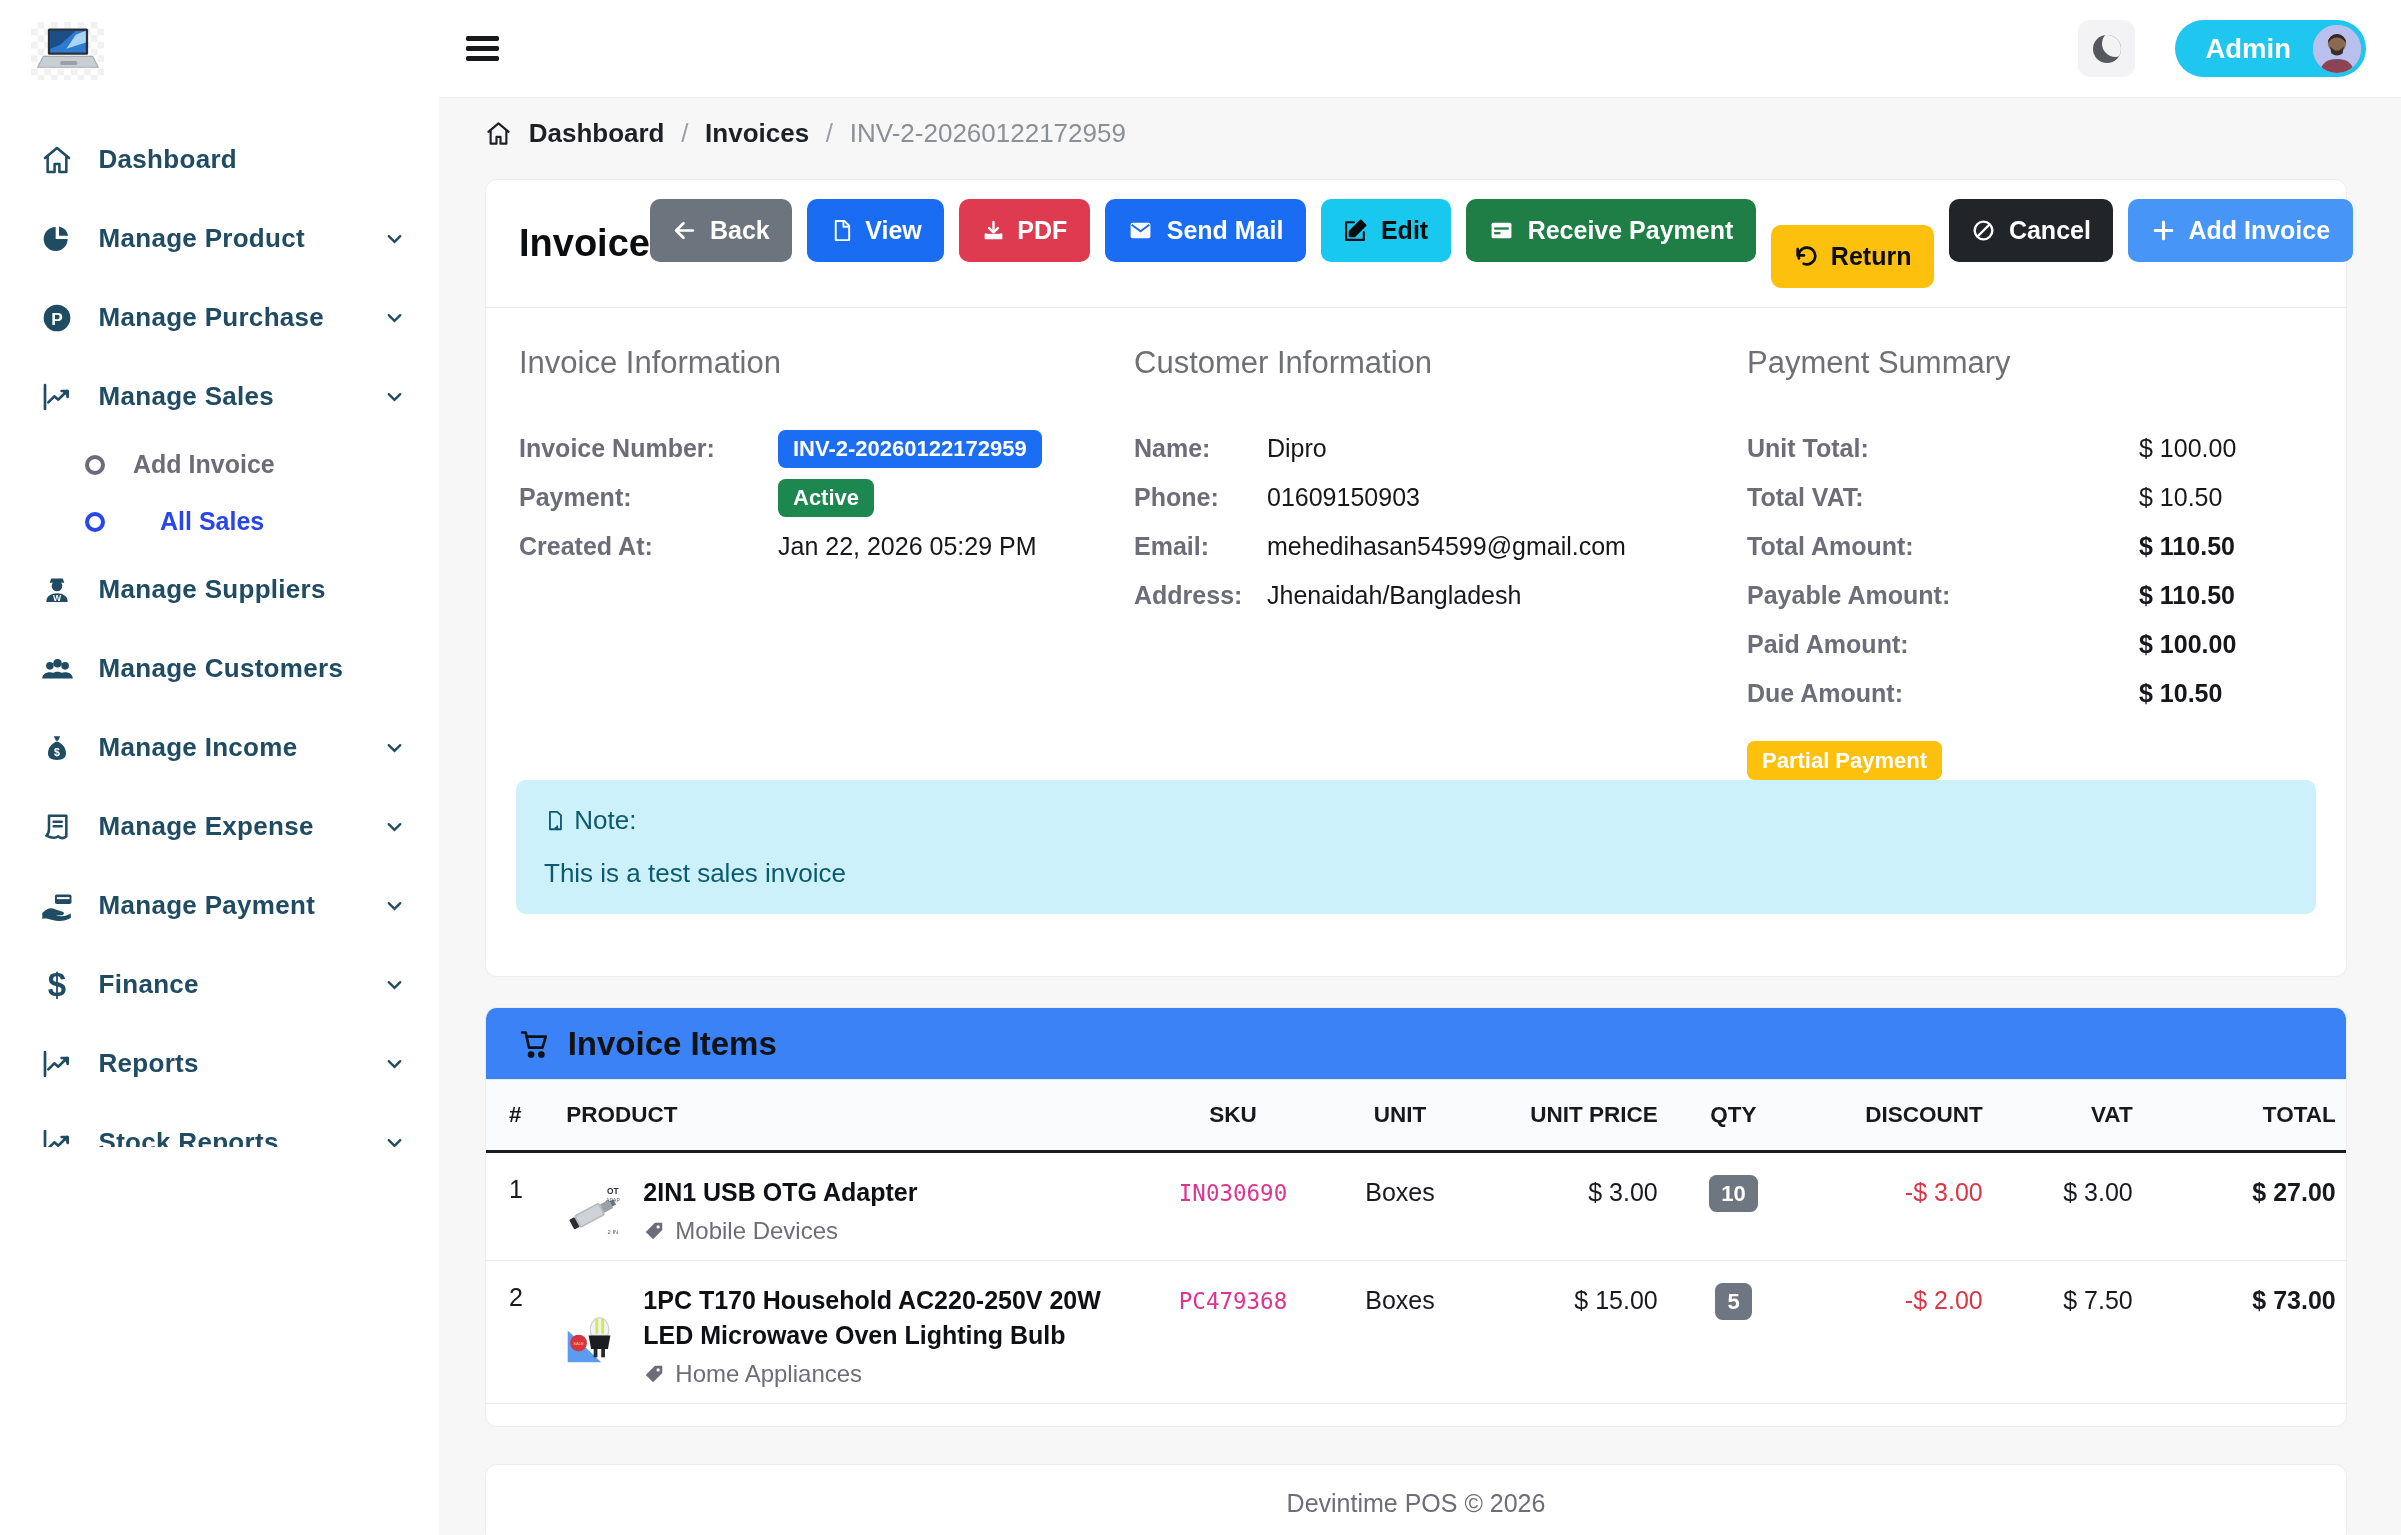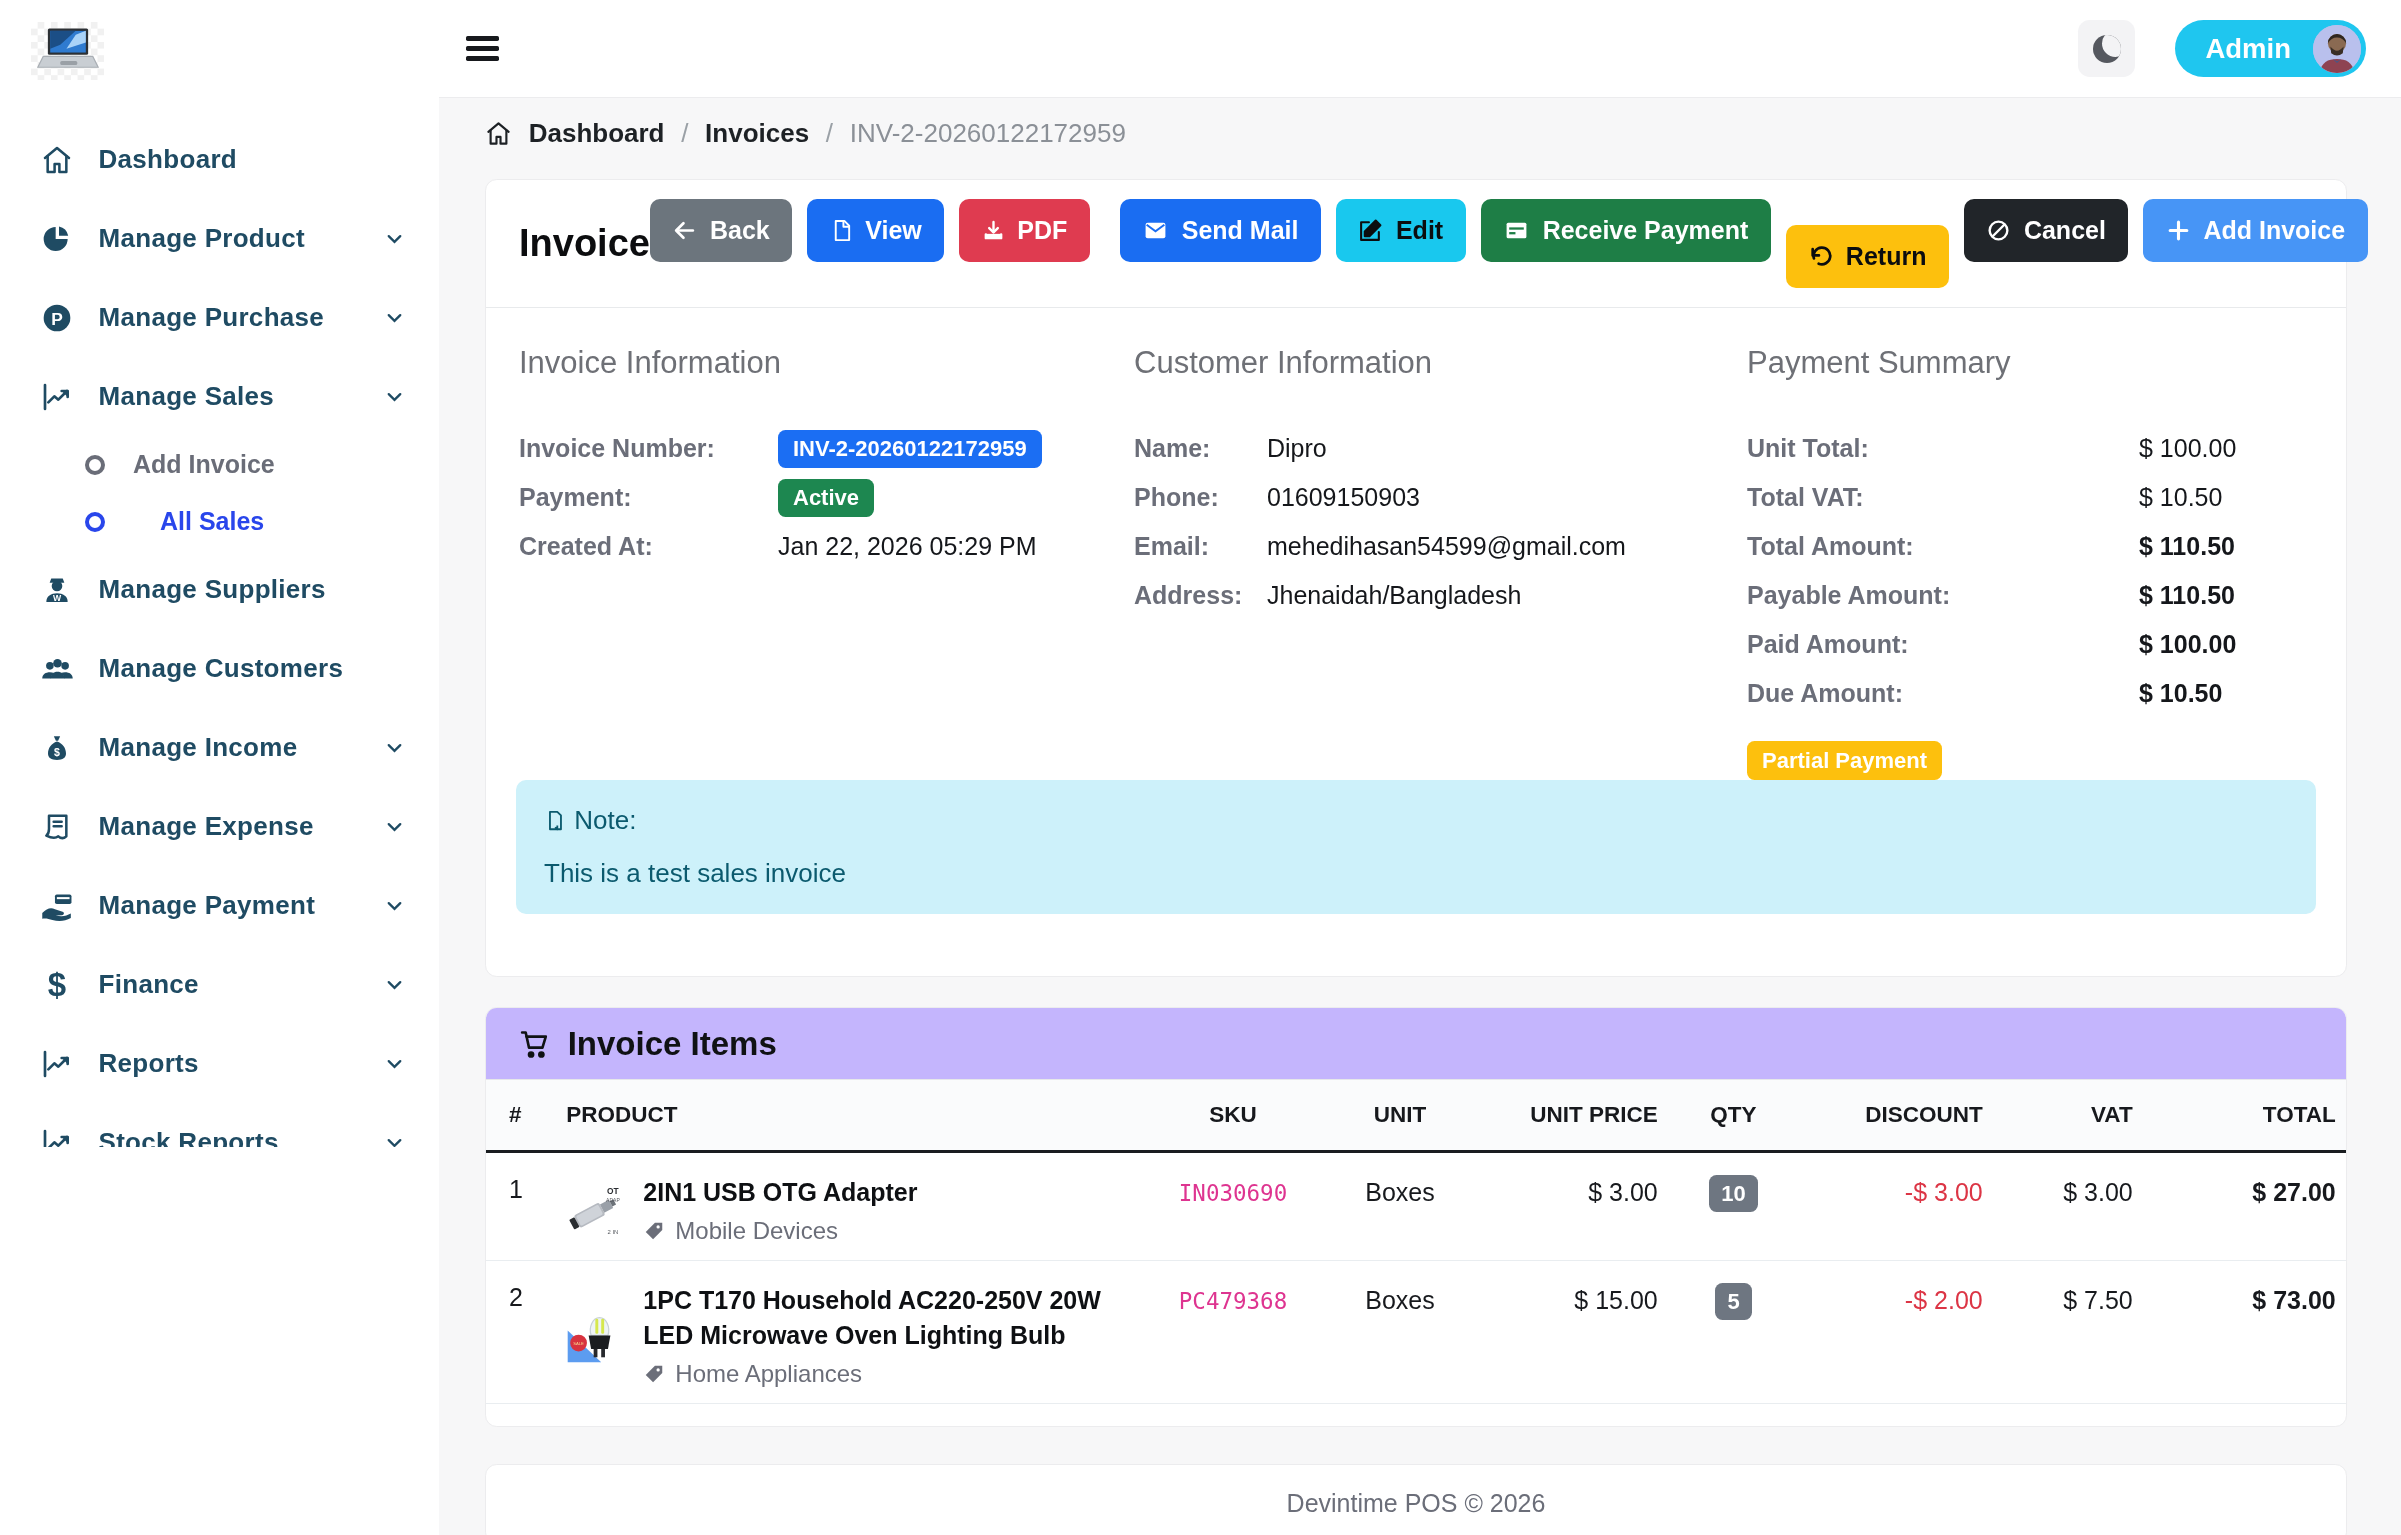--- a/index.html
+++ b/index.html
@@ -55,21 +55,21 @@
   
   .card-head { display: flex; align-items: center; padding: 19px 33px; }
   .page-title { font-size: 38px; font-weight: 700; color: #0c0d0f; }
   .toolbar { margin-left: auto; display: flex; gap: 15px; }
   .btn { display: inline-flex; align-items: center; gap: 12.5px; height: 63px; padding: 0 22.5px;
     border-radius: 10px; font-size: 25px; font-weight: 600; color: #ffffff; border: none;
     cursor: pointer; font-family: inherit; white-space: nowrap; }
   .btn-back    { background: #6c757d; }
   .btn-view    { background: #1a6df2; }
   .btn-pdf     { background: #df3b50; }
-  .btn-mail    { background: #1a6df2; margin-left: 15px; }
+  .btn-mail    { background: #1a6df2; }
   .btn-edit    { background: #19c8ee; color: #0b0d0f; }
   .btn-receive { background: #1e7e46; }
   .btn-return  { background: #fdc00d; color: #0b0d0f; margin-top: 26px; }
   .btn-cancel  { background: #212529; }
   .btn-add     { background: #4795f6; }
   .card-divider { height: 1.7px; background: #e8eaec; }
 
   
   .info-grid { display: flex; padding: 37px 33px 0 33px; }
   .col-invoice { width: 615px; }
@@ -93,21 +93,21 @@
   .partial-wrap { margin-top: 23px; }
 
   
   .note { margin: 0 30px 62px 30px; background: #cdf1fa; border-radius: 10px;
     padding: 25px 28px; color: #0b5a6e; }
   .note-title { display: flex; align-items: center; gap: 8.3px; font-size: 26px; font-weight: 400; }
   .note-text { margin-top: 22px; font-size: 26px; font-weight: 400; }
 
   
   .items-card { margin-top: 30px; overflow: hidden; padding-bottom: 22px; }
-  .items-head { background: #c4b5fd; border-bottom: 1.7px solid #e6e8ea; padding: 16.7px 32px;
+  .items-head { background: #3b82f6; border-bottom: 1.7px solid #e6e8ea; padding: 16.7px 32px;
     display: flex; align-items: center; gap: 16.7px; }
   .items-title { font-size: 33px; font-weight: 700; color: #101214; }
   table { width: 100%; border-collapse: collapse; table-layout: fixed; }
   thead tr { background: #fafbfc; }
   th { font-size: 22.5px; font-weight: 700; color: #17191d; padding: 22px 13.3px;
     border-bottom: 3.3px solid #1a1d20; text-align: left; }
   td { font-size: 25px; color: #17191d; padding: 15px 13.3px; border-bottom: 1.7px solid #e9edf0;
     vertical-align: top; }
   tbody td { padding-top: 22px; }
   .ta-c { text-align: center; } .ta-r { text-align: right; }

